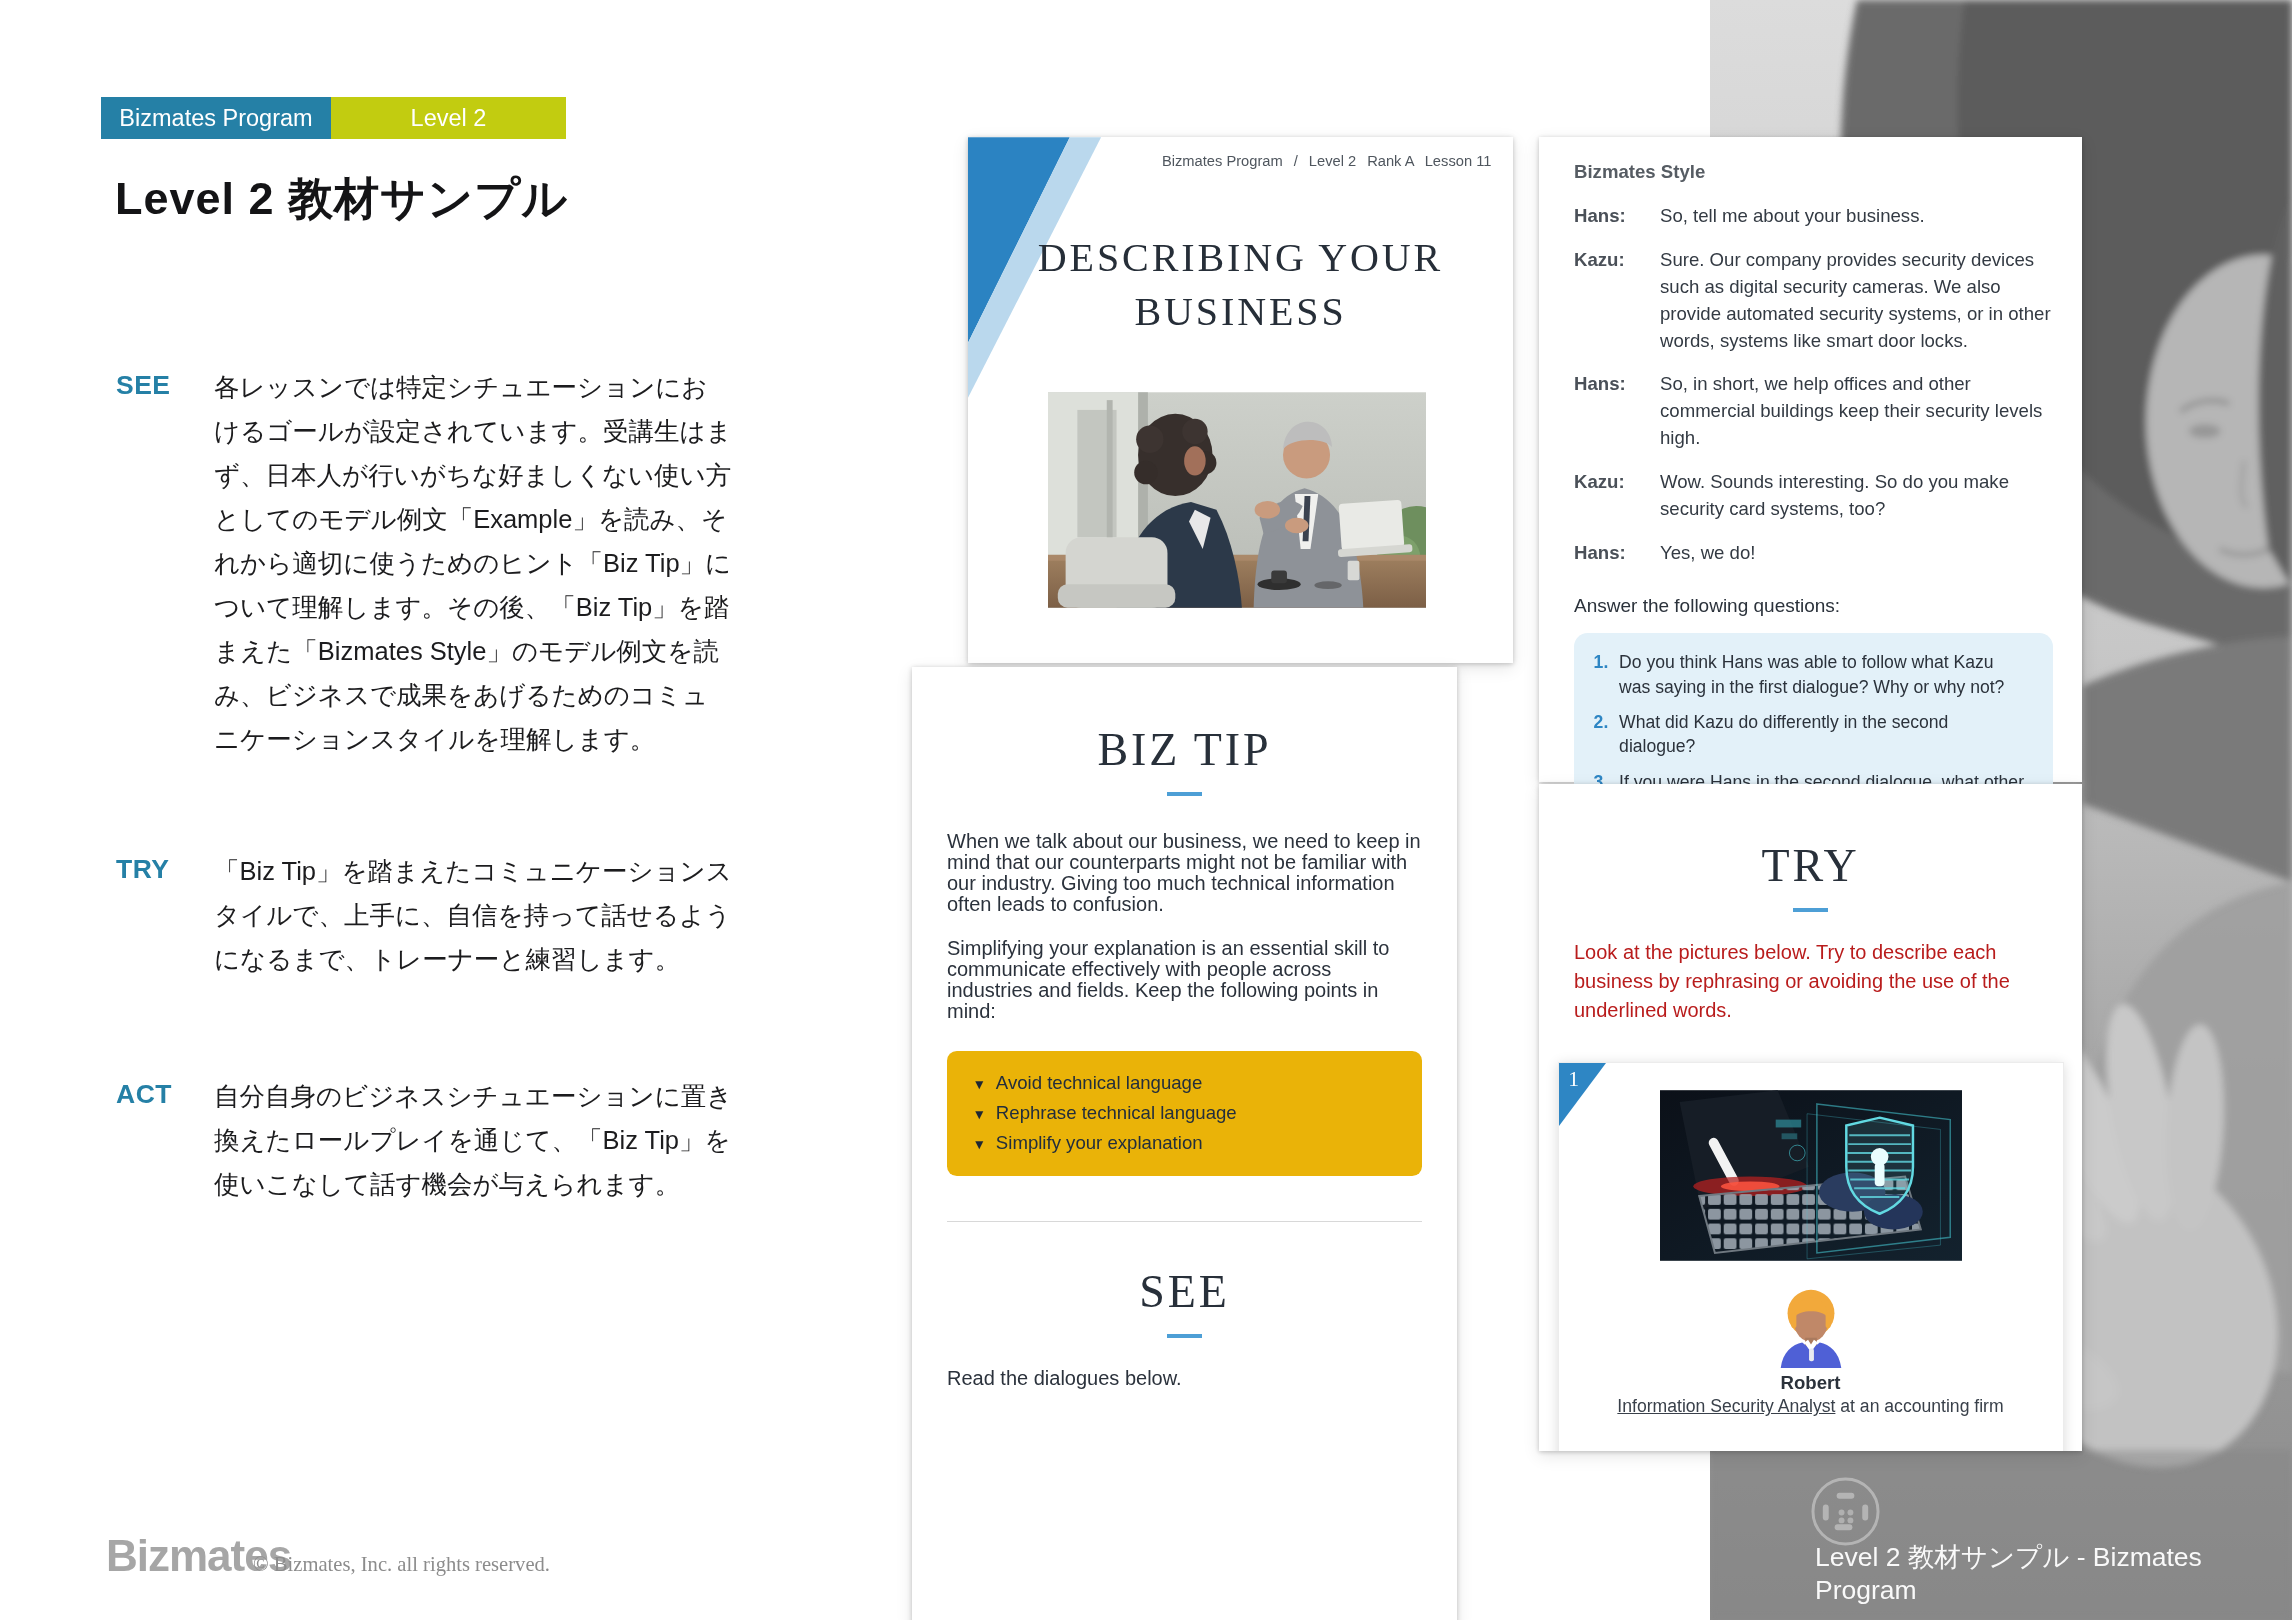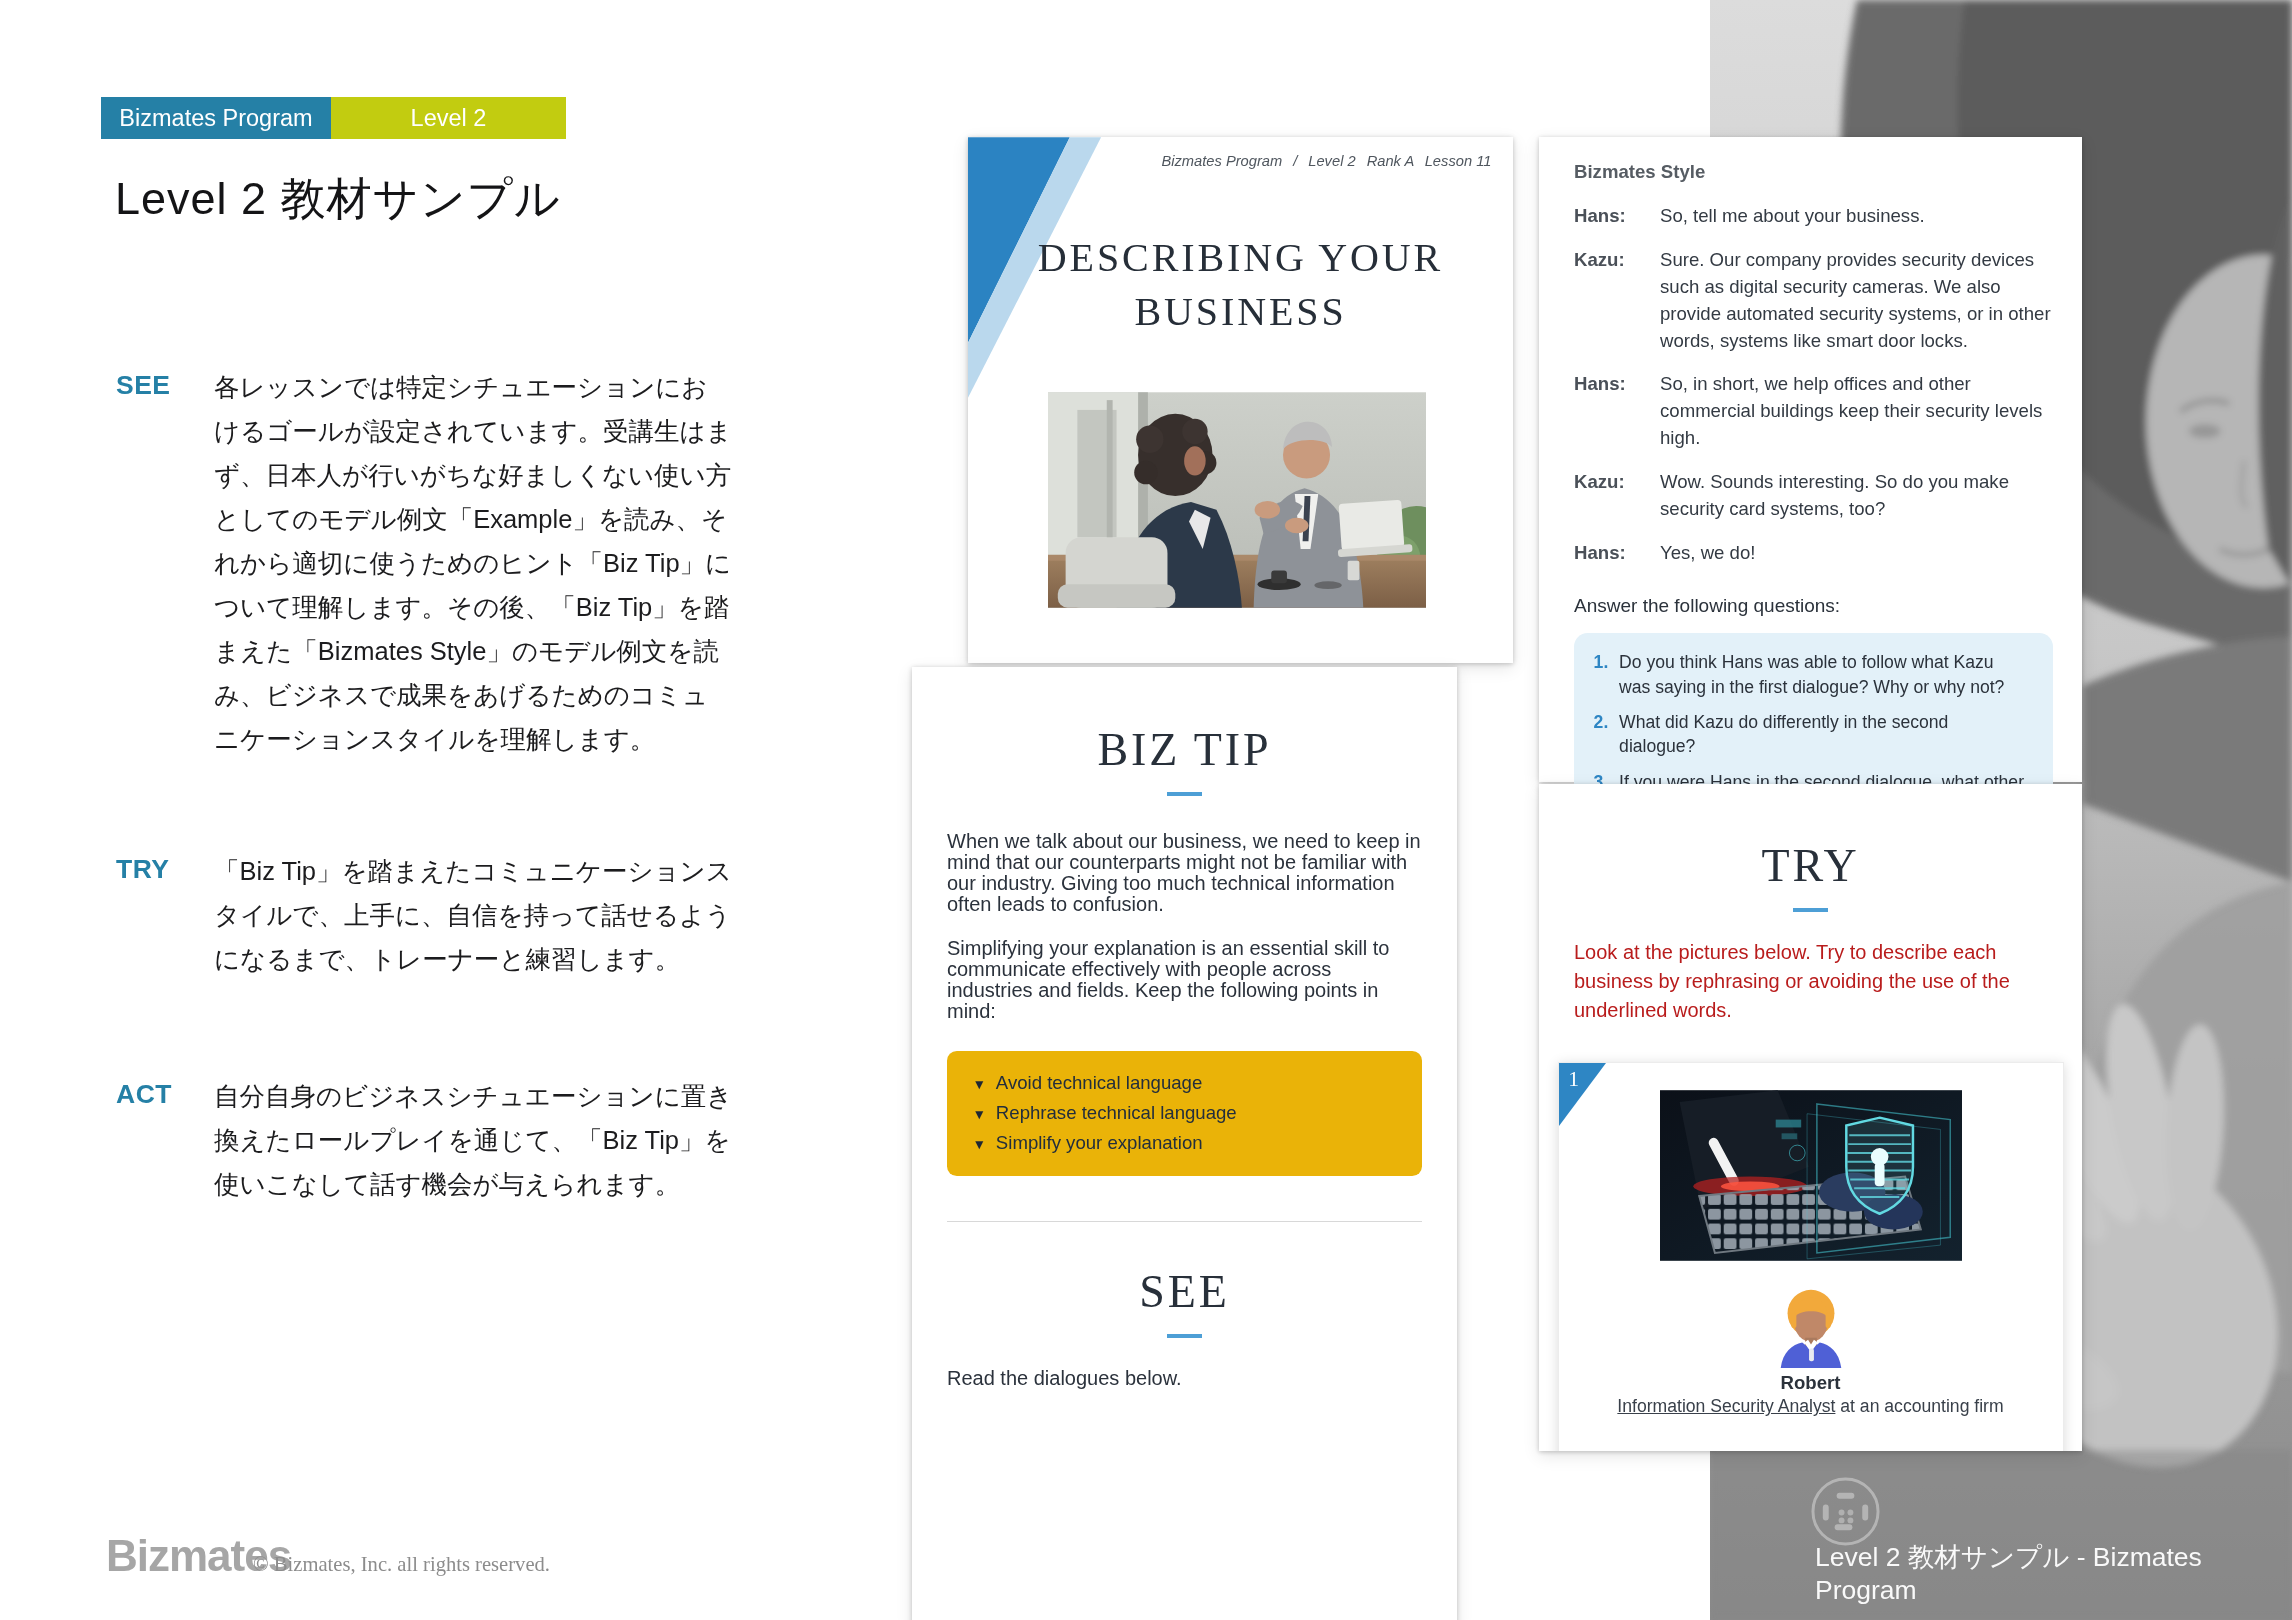--- a/index.html
+++ b/index.html
@@ -12,21 +12,21 @@
   .serif{font-family:"Liberation Serif","DejaVu Serif",serif;}
 
   
   .bg-photo{position:absolute;left:1710px;top:0;width:582px;height:1620px;z-index:0;}
 
   
   .tabs{position:absolute;left:101px;top:97px;display:flex;height:42px;z-index:2;}
   .tab{color:#fff;font-size:23.5px;line-height:42px;text-align:center;}
   .tab-blue{width:230px;background:#2580a6;}
   .tab-yellow{width:235px;background:#c2cc10;}
-  .main-title{position:absolute;left:115px;top:169px;font-size:45px;font-weight:400;color:#141416;letter-spacing:1px;z-index:2;}
+  .main-title{position:absolute;left:115px;top:169px;font-size:45px;font-weight:700;color:#141416;letter-spacing:1px;z-index:2;}
 
   .section{position:absolute;left:116px;width:627px;display:flex;z-index:2;}
   .section-label{width:98px;font-size:26.5px;font-weight:bold;color:#2580a6;padding-top:4.9px;letter-spacing:0.5px;}
   .section-text{width:519px;font-size:25.5px;line-height:44px;color:#1c1c1e;}
   .sec-see{top:365px;}
   .sec-try{top:849px;}
   .sec-act{top:1074px;}
 
   .footer-logo{position:absolute;left:106px;top:1531px;font-size:44px;font-weight:bold;color:#a6a6a6;letter-spacing:-1px;z-index:2;}
   .footer-copy{position:absolute;left:253px;top:1553px;font-size:20.6px;color:#8c8c8c;z-index:2;font-family:"Liberation Serif","DejaVu Serif",serif;}
@@ -38,21 +38,21 @@
   
   .page{position:absolute;background:#ffffff;z-index:2;
         box-shadow:0 1px 4.9px rgba(0,0,0,.22),0 4.9px 15.7px rgba(0,0,0,.10);}
   .page-a{left:968px;top:137px;width:545px;height:526px;}
   .page-b{left:912px;top:667px;width:545px;height:958px;text-align:center;}
   .page-c{left:1539px;top:137px;width:543px;height:645px;box-sizing:border-box;padding:23.5px 29px 0 35px;}
   .page-d{left:1539px;top:784px;width:543px;height:667px;overflow:hidden;text-align:center;}
 
   
   .corner-ribbon{position:absolute;left:0;top:0;width:137px;height:261px;}
-  .breadcrumb{position:absolute;right:21.6px;top:15.7px;font-size:14.7px;color:#4f565e;white-space:nowrap;font-style:italic;}
+  .breadcrumb{position:absolute;right:21.6px;top:15.7px;font-size:14.7px;color:#4f565e;white-space:nowrap;}
   .breadcrumb span{margin-left:6.9px;}
   .lesson-title{position:absolute;left:0;right:0;top:94px;padding:0 57px;text-align:center;
     font-size:40px;letter-spacing:2.9px;color:#262e38;line-height:1.35;}
   .meeting-photo{position:absolute;left:80px;top:255px;width:378px;height:216px;}
 
   
   .big-heading{font-size:46px;letter-spacing:2.9px;color:#28303a;}
   .bt-heading{margin-top:56px;}
   .heading-dash{width:35px;height:3.9px;background:#4d9fd6;margin:15.7px auto 0;}
   .bt-para{margin:35px 35px 0;text-align:left;font-size:20px;line-height:21px;color:#2b323c;}

